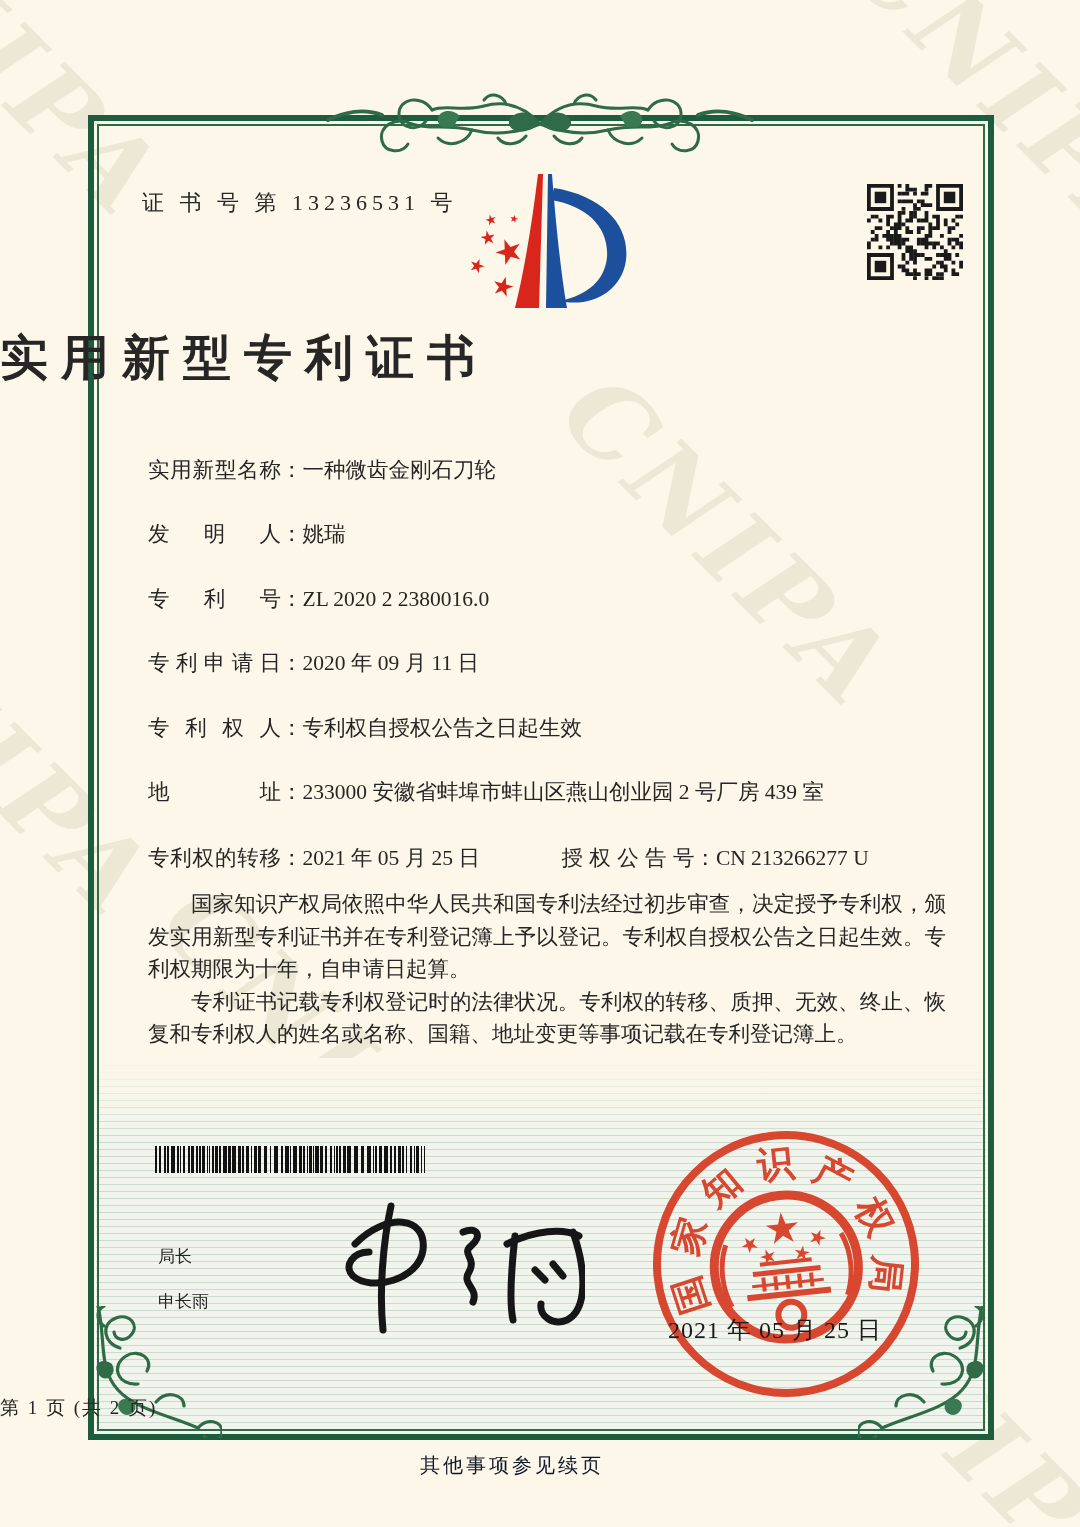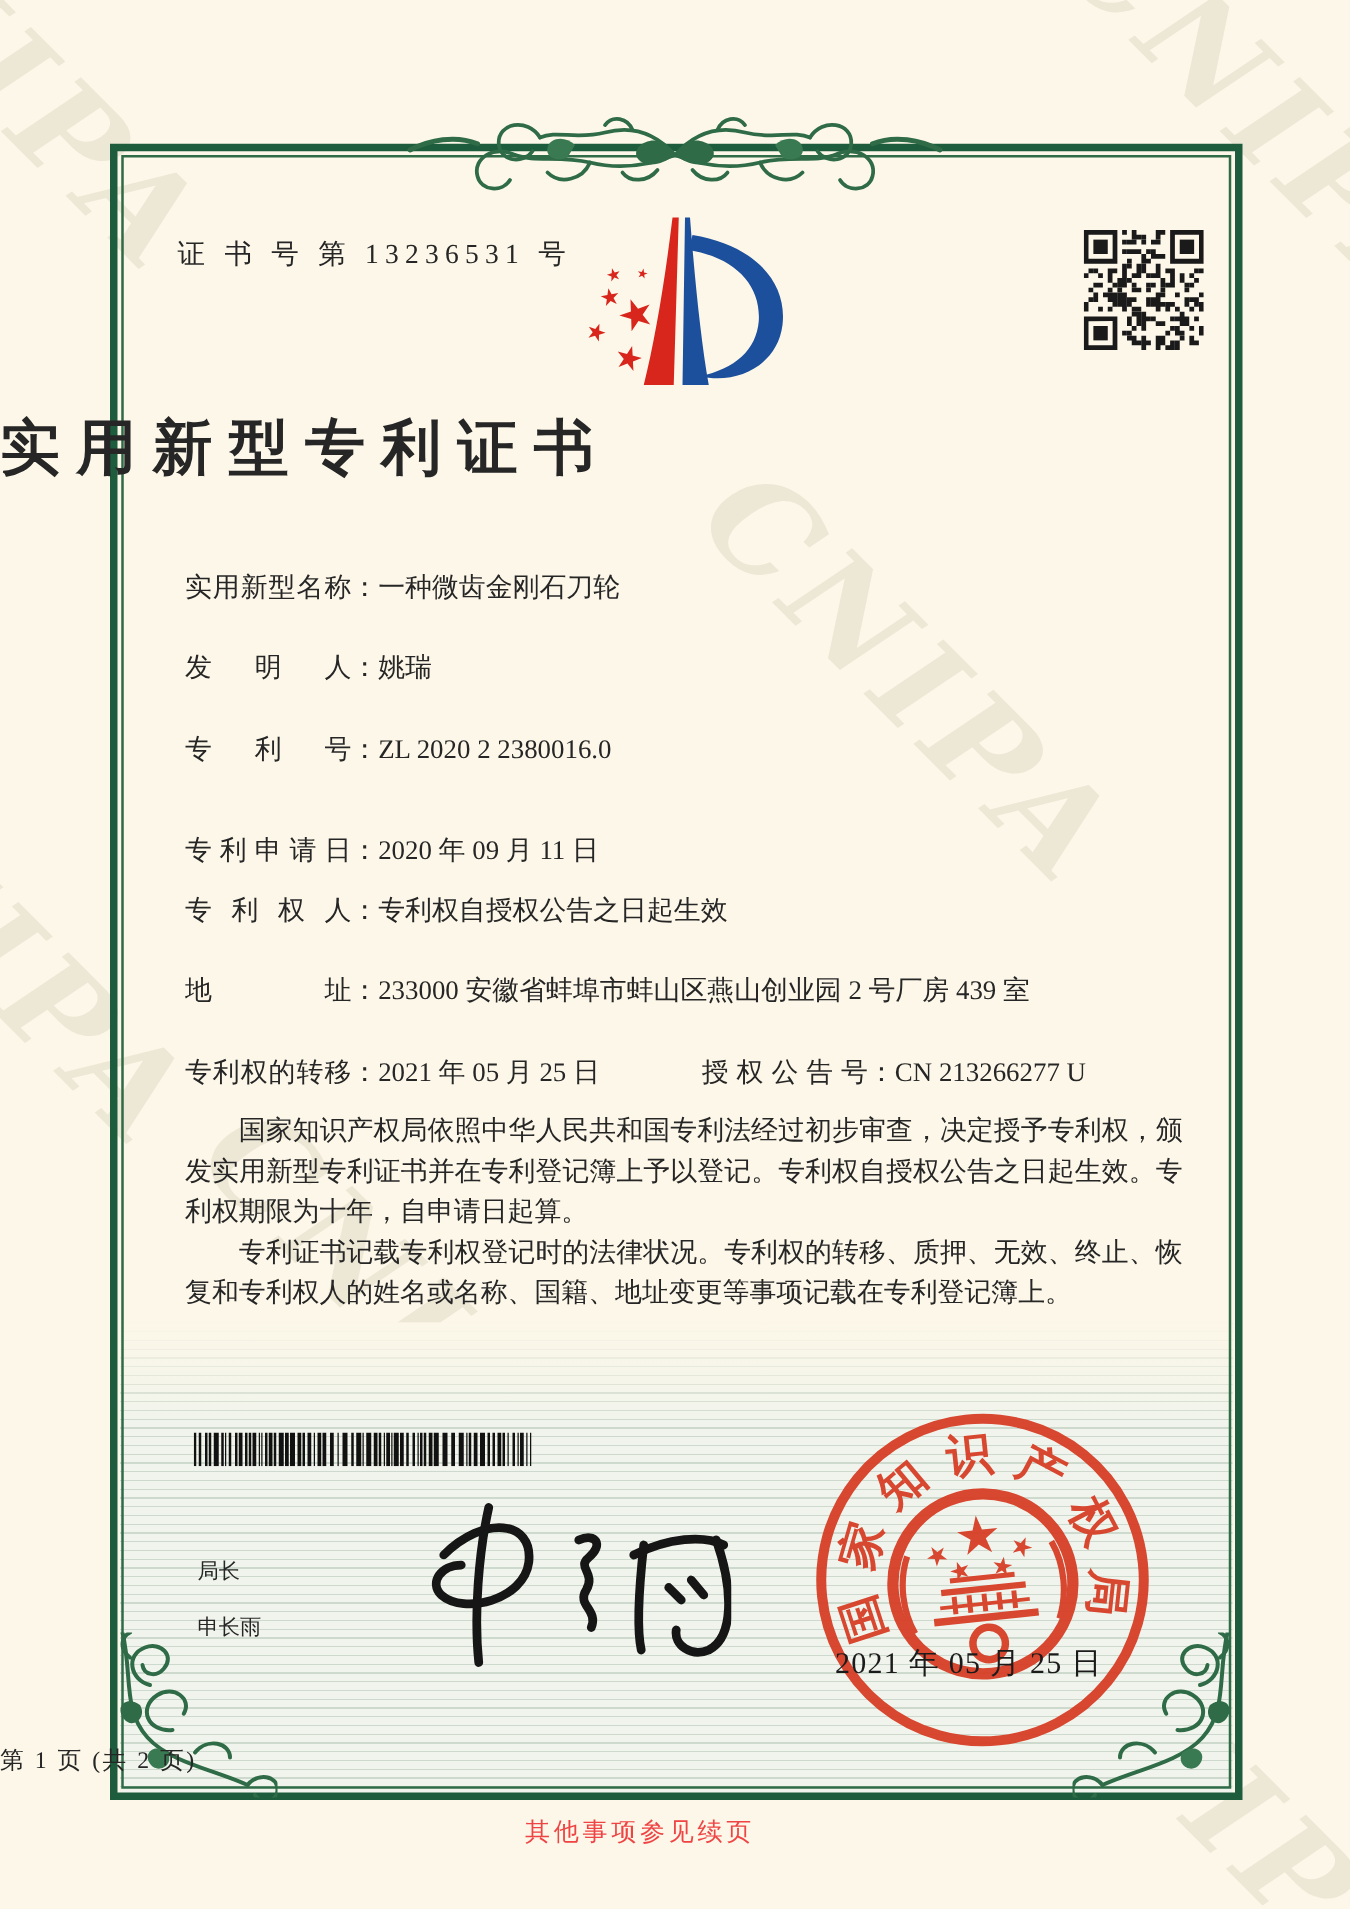--- a/index.html
+++ b/index.html
@@ -63,21 +63,21 @@
   .signature{position:absolute;left:295px;top:1192px;width:290px;height:145px;z-index:4;}
   .seal{position:absolute;left:653px;top:1131px;width:266px;height:266px;z-index:4;transform:rotate(-6deg);opacity:0.93;}
   .seal-ring{position:absolute;inset:0;border:8px solid #d73a22;border-radius:50%;box-sizing:border-box;}
   .seal-char{
     position:absolute;left:50%;top:50%;z-index:2;
     font-size:37px;font-weight:bold;color:#d73a22;
   }
   .seal-emblem{position:absolute;left:50%;top:50%;width:170px;height:185px;transform:translate(-50%,-47%);}
   .seal-date{position:absolute;left:668px;top:1314px;z-index:5;font-size:24px;letter-spacing:1px;color:#1b1b1b;white-space:nowrap;}
   .page-indicator{position:absolute;left:0;top:1395px;width:1034px;z-index:4;text-align:left;font-size:19px;letter-spacing:2px;}
-  .continuation{position:absolute;left:0;top:1452px;width:1024px;z-index:4;text-align:center;font-size:20px;letter-spacing:3px;color:#ef4444;}
+  .continuation{position:absolute;left:0;top:1452px;width:1024px;z-index:4;text-align:center;font-size:20px;letter-spacing:3px;color:#0f172a;}
   svg{display:block;}
 </style>
 </head>
 <body>
 
 <svg width="0" height="0" style="position:absolute">
   <defs>
     <path id="star" d="M0,-10 L2.23,-3.07 L9.51,-3.09 L3.61,1.17 L5.88,8.09 L0,3.8 L-5.88,8.09 L-3.61,1.17 L-9.51,-3.09 L-2.23,-3.07 Z"></path>
   </defs>
 </svg>
@@ -173,21 +173,21 @@
 <div class="fields">
   <div class="frow" style="top:0px">
     <span class="flabel">实用新型名称</span><span>：</span><span>一种微齿金刚石刀轮</span>
   </div>
   <div class="frow" style="top:64px">
     <span class="flabel">发明人</span><span>：</span><span>姚瑞</span>
   </div>
   <div class="frow" style="top:129px">
     <span class="flabel">专利号</span><span>：</span><span>ZL 2020 2 2380016.0</span>
   </div>
-  <div class="frow" style="top:210px">
+  <div class="frow" style="top:193px">
     <span class="flabel">专利申请日</span><span>：</span><span>2020 年 09 月 11 日</span>
   </div>
   <div class="frow" style="top:258px">
     <span class="flabel">专利权人</span><span>：</span><span>专利权自授权公告之日起生效</span>
   </div>
   <div class="frow" style="top:322px">
     <span class="flabel">地址</span><span>：</span><span>233000 安徽省蚌埠市蚌山区燕山创业园 2 号厂房 439 室</span>
   </div>
   <div class="frow" style="top:388px">
     <span class="gcell">

